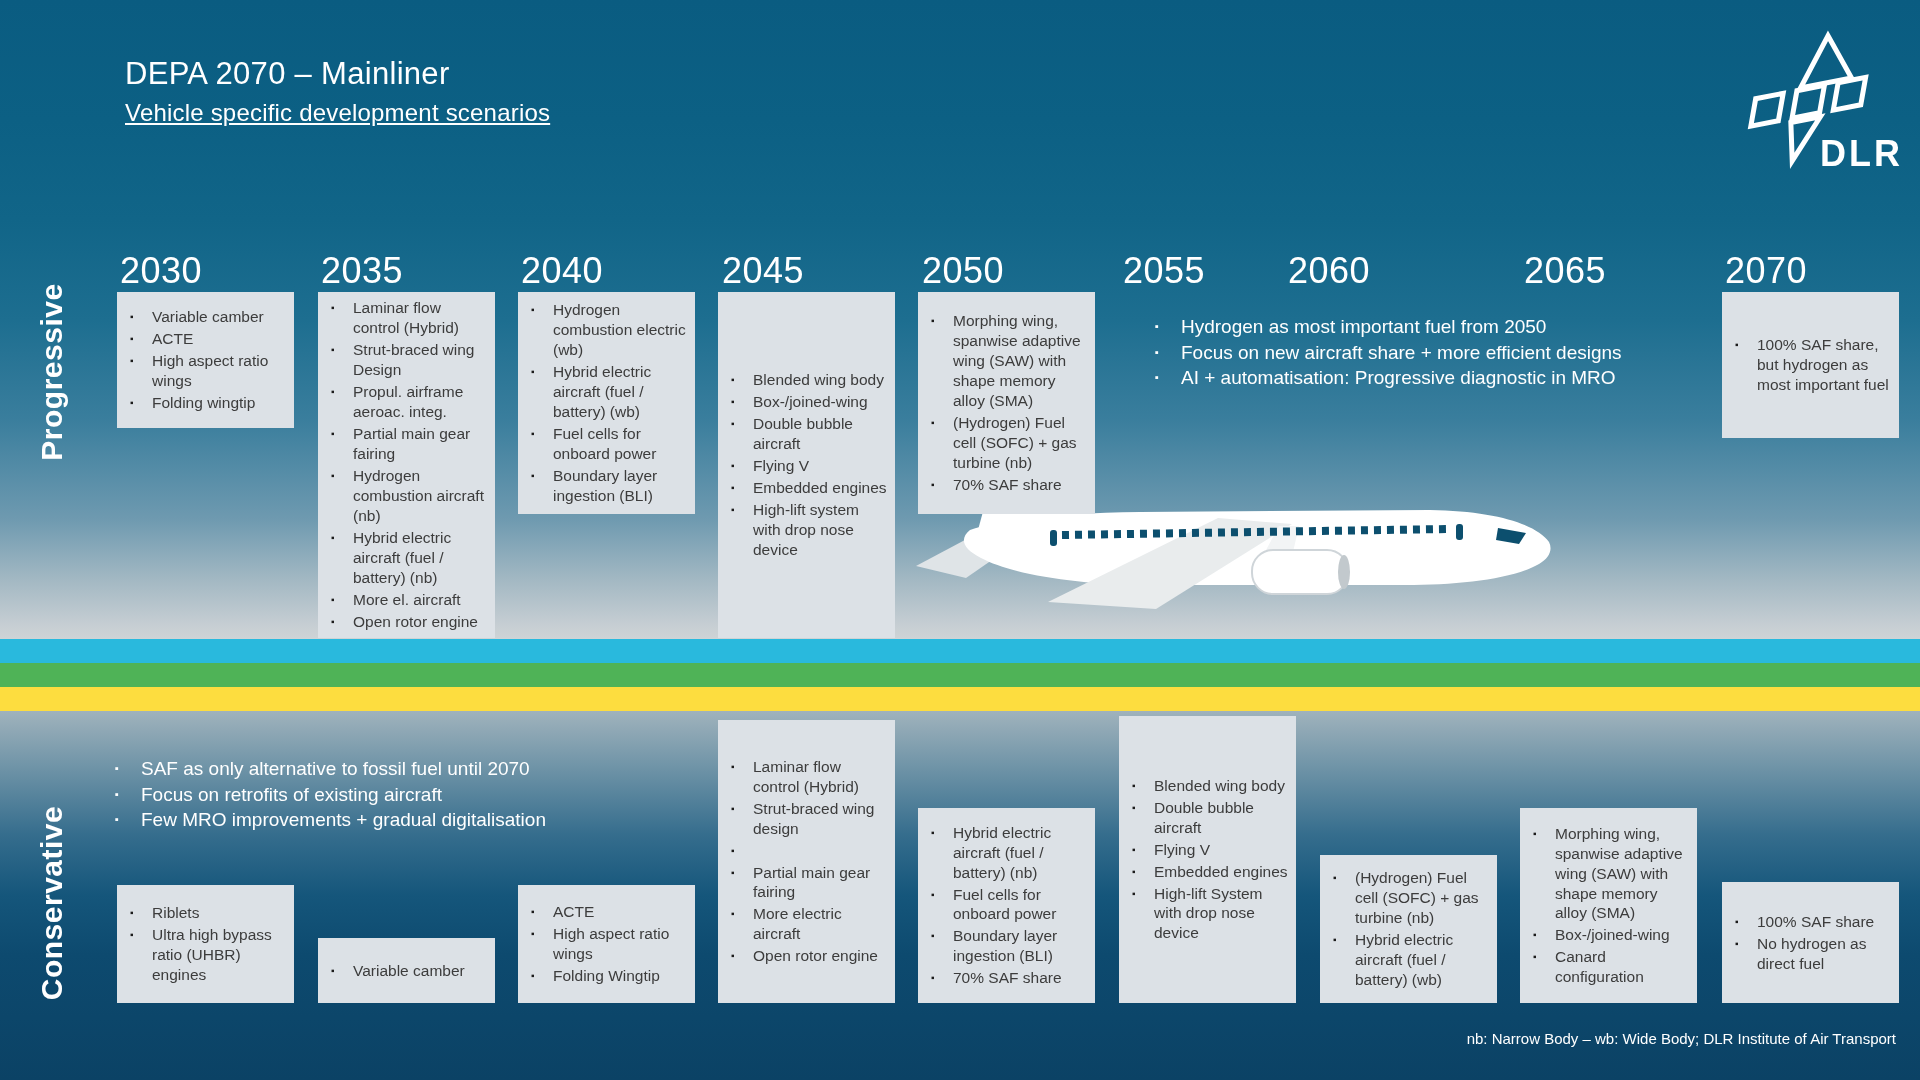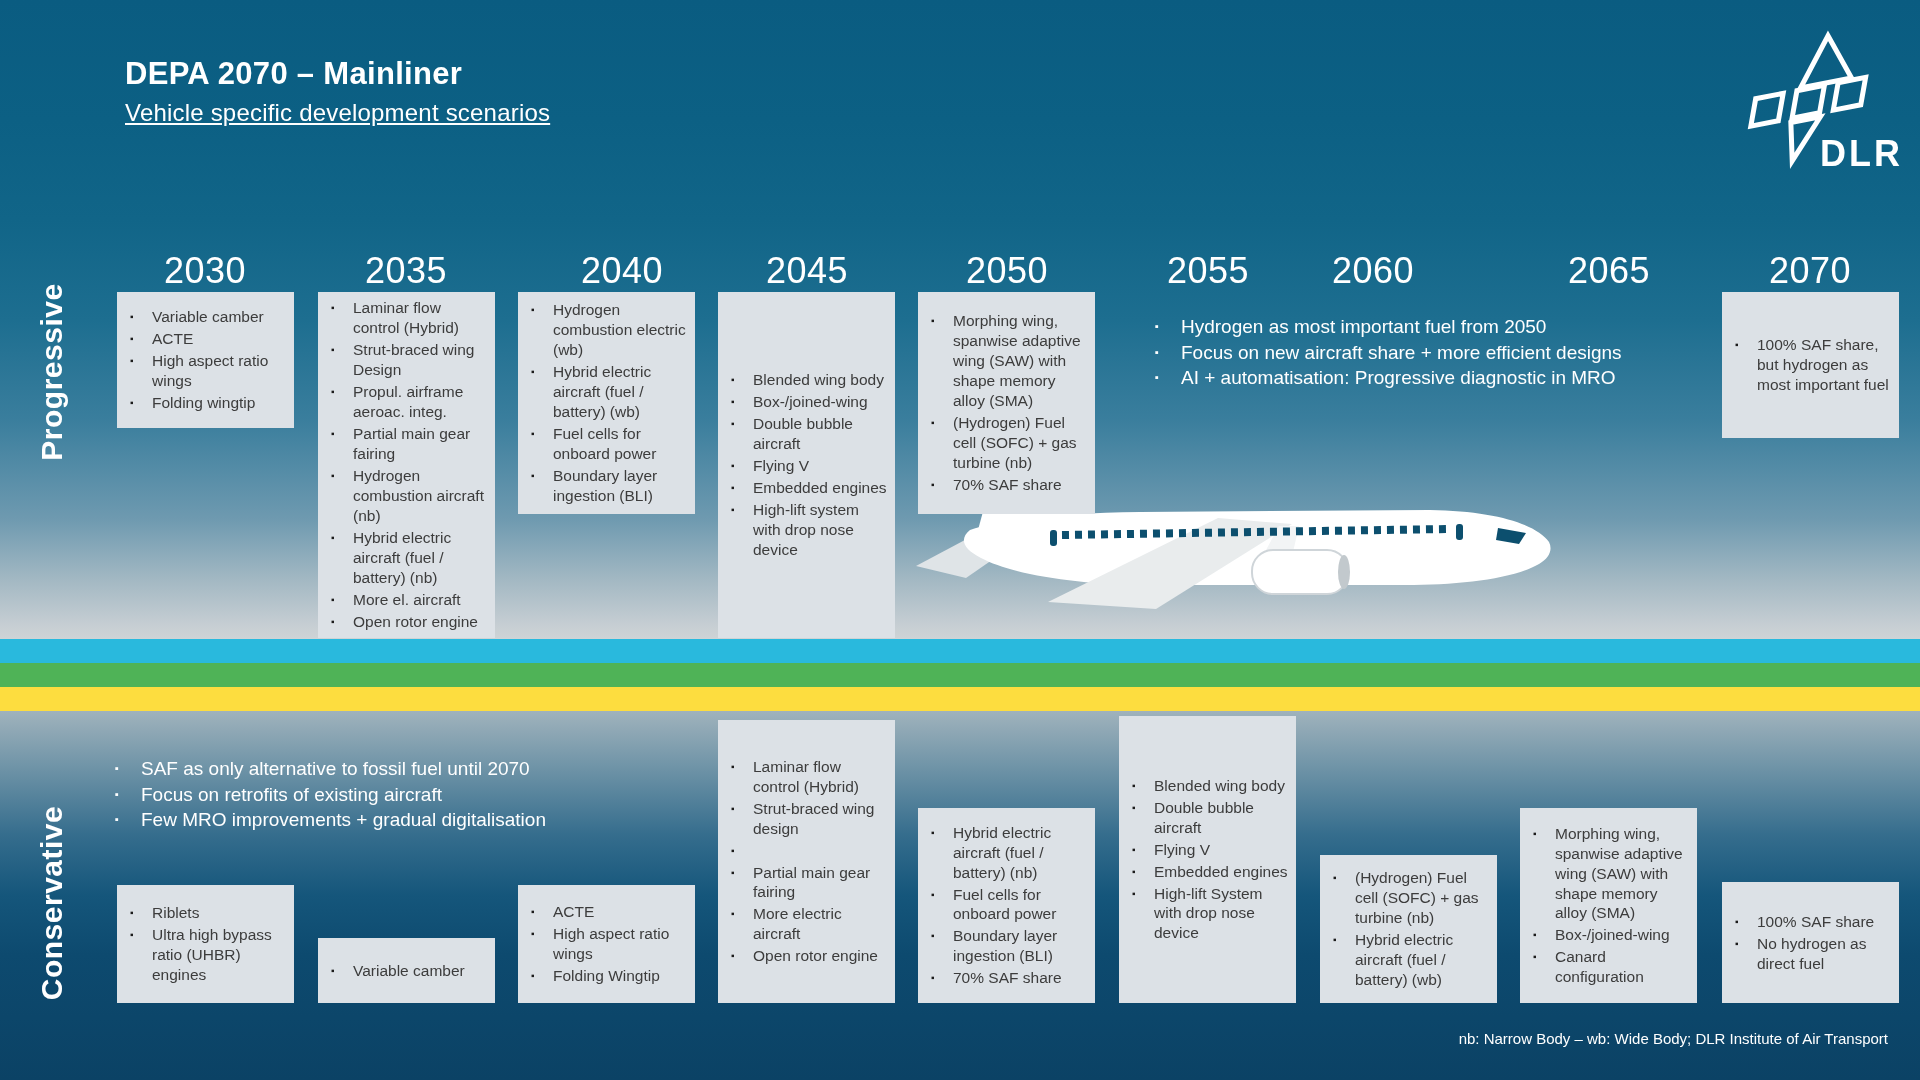--- a/index.html
+++ b/index.html
@@ -5,35 +5,35 @@
   html,body{margin:0;padding:0;background:#1a2a33;}
   .stage{
     position:relative;width:1920px;height:1080px;overflow:hidden;
     font-family:"Liberation Sans",sans-serif;
     background:linear-gradient(to bottom,
       #0a5c81 0px,#0c6084 120px,#116588 220px,#1d6e90 320px,
       #3a7e9d 420px,#6f9ab0 520px,#a3b8c3 580px,#c6ced3 625px,
       #cfd4d6 640px,#9fb2bc 712px,#7195a8 765px,#356d8d 835px,
       #15567b 895px,#0d4a6f 955px,#0b4265 1080px);
   }
-  .title{position:absolute;left:125px;top:56px;color:#fff;font-size:31px;font-weight:700;letter-spacing:.3px;}
+  .title{position:absolute;left:125px;top:56px;color:#fff;font-size:31px;font-weight:400;letter-spacing:.3px;}
   .subtitle{position:absolute;left:125px;top:99px;color:#fff;font-size:24px;font-weight:400;letter-spacing:.2px;text-decoration:underline;}
-  .year{position:absolute;top:250px;width:170px;text-align:center;color:#fff;font-size:36px;font-weight:400;letter-spacing:.5px;}
+  .year{position:absolute;top:250px;width:170px;color:#fff;font-size:36px;font-weight:400;letter-spacing:.5px;}
   .vlabel{position:absolute;color:#fff;font-size:30px;font-weight:700;white-space:nowrap;transform:translate(-50%,-50%) rotate(-90deg);letter-spacing:.5px;}
   .stripe{position:absolute;left:0;width:1920px;height:24px;}
   .box{position:absolute;background:#dce1e6;display:flex;align-items:center;}
   .items{list-style:none;margin:0;padding:0 8px 0 0;width:100%;}
   .item{display:flex;margin:2px 0;font-size:15.5px;line-height:1.29;color:#3c3c3c;}
   .blt{width:22px;min-width:22px;margin-left:13px;font-size:10px;line-height:20px;color:#1c1c1c;}
   .txt{flex:1;}
   .hl{position:absolute;}
   .hl .items{padding:0;}
   .hl .item{font-size:19px;line-height:25.5px;color:#fff;margin:0;}
   .hl .blt{width:26px;min-width:26px;margin-left:0;font-size:11px;line-height:25.5px;color:#fff;}
-  .footnote{position:absolute;right:32px;top:1030px;width:700px;text-align:right;color:#fff;font-size:15px;}
+  .footnote{position:absolute;right:24px;top:1030px;width:700px;text-align:right;color:#fff;font-size:15px;}
   .logo{position:absolute;left:1742px;top:28px;width:160px;height:148px;}
   .plane{position:absolute;left:900px;top:398px;width:660px;height:212px;}
 </style>
 </head>
 <body>
 
 <div class="stage">
 
   <div class="title">DEPA 2070 – Mainliner</div>
   <div class="subtitle">Vehicle specific development scenarios</div>
@@ -45,21 +45,21 @@
       <path d="M46,84 L56,58 L84,58 L74,84 Z"></path>
       <path d="M88,84 L98,58 L126,58 L116,84 Z"></path>
       <path d="M44,88 L74,88 L38,126 Z"></path>
     </g>
     <text x="78" y="138" fill="#ffffff" font-family="Liberation Sans, sans-serif" font-weight="700" font-size="36" letter-spacing="3">DLR</text>
   </svg>
 
   <div>
     <span class="year" style="left:120px">2030</span>
     <span class="year" style="left:321px">2035</span>
-    <span class="year" style="left:537px">2040</span>
+    <span class="year" style="left:521px">2040</span>
     <span class="year" style="left:722px">2045</span>
     <span class="year" style="left:922px">2050</span>
     <span class="year" style="left:1123px">2055</span>
     <span class="year" style="left:1288px">2060</span>
     <span class="year" style="left:1524px">2065</span>
     <span class="year" style="left:1725px">2070</span>
   </div>
 
   <div class="vlabel" style="left:52px;top:372px">Progressive</div>
   <div class="vlabel" style="left:52px;top:903px">Conservative</div>

